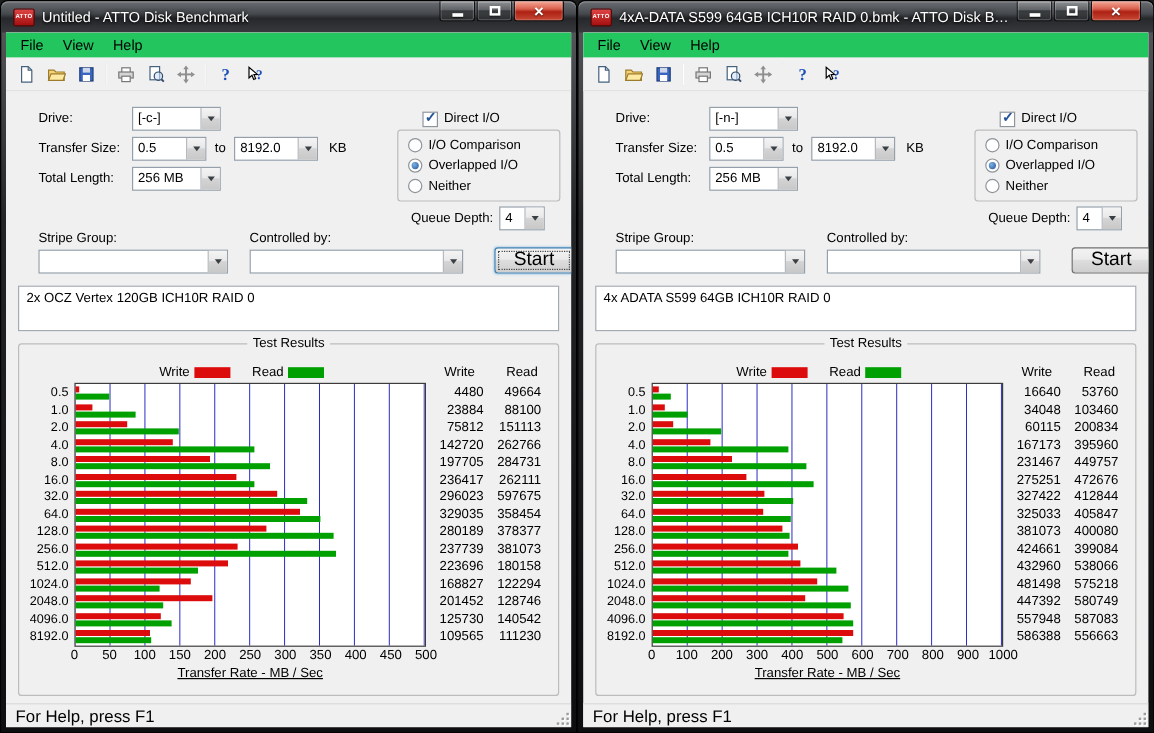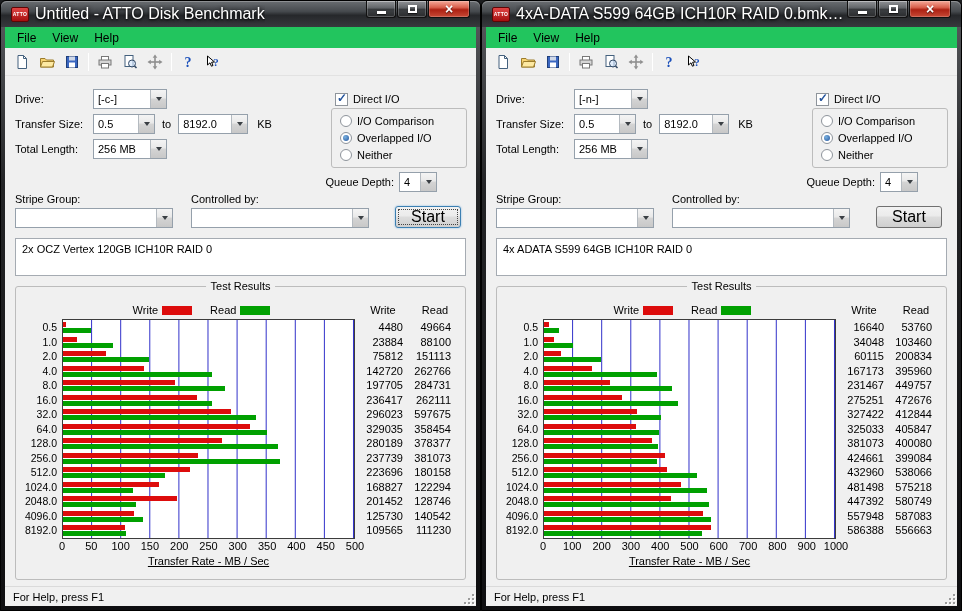--- a/index.html
+++ b/index.html
@@ -32,21 +32,21 @@
   }
   .app-icon {
     width:18px; height:15px; border-radius:2px;
     background:linear-gradient(180deg,#e04444,#a50f0f);
     border:1px solid #5e0505;
     color:#fff; font-size:5px; font-weight:bold;
     display:flex; align-items:center; justify-content:center;
     letter-spacing:.3px; flex:0 0 auto;
   }
   .title-text {
-    margin-left:6px; color:#fff; font-size:16px;
+    margin-left:6px; color:#fff; font-size:12px;
     text-shadow:0 0 5px rgba(0,0,0,.9), 0 1px 2px rgba(0,0,0,.8);
     white-space:nowrap; overflow:hidden; text-overflow:ellipsis;
     max-width:330px;
   }
   .cap-group { position:absolute; right:10px; top:0; display:flex; gap:1px; }
   .cap {
     height:17px; width:30px;
     border:1px solid #101010; border-top:none;
     border-radius:0 0 3px 3px;
     background:linear-gradient(180deg,rgba(255,255,255,.25),rgba(255,255,255,.08) 45%,rgba(0,0,0,.3) 50%,rgba(90,90,90,.25));
@@ -78,21 +78,21 @@
   .toolbar {
     height:28px; display:flex; align-items:center;
     padding-left:5px; gap:1px;
     background:#f0f0f0; border-bottom:1px solid #e2e2e2;
   }
   .tbtn { width:24px; height:23px; display:flex; align-items:center; justify-content:center; border:1px solid transparent; border-radius:2px; }
   .tsep { width:1px; height:18px; background:#c9c9c9; border-right:1px solid #fff; margin:0 3px; }
 
   
   .controls { position:relative; height:206px; flex:0 0 auto; }
-  .row { position:absolute; display:flex; align-items:center; height:20px; }
+  .row { position:absolute; display:flex; align-items:center; height:20px;margin-left:17px; }
   .lbl { font-size:11px; white-space:nowrap; }
   .lblw { width:78px; }
 
   .combo {
     height:20px; background:#fff;
     border:1px solid #95a0ab;
     display:flex; align-items:stretch;
     flex:0 0 auto;
   }
   .combo-text { flex:1; padding:3px 4px 0 4px; font-size:11px; white-space:nowrap; overflow:hidden; }
@@ -189,21 +189,21 @@
   .tick { position:absolute; top:1px; transform:translateX(-50%); font-size:11px; white-space:nowrap; }
   .xlabel-row { height:16px;text-decoration:underline; }
   .xlabel { text-align:center; font-size:11px; padding-top:2px; }
 
   
   .statusbar {
     height:20px; flex:0 0 auto;
     border-top:1px solid #dadada;
     background:#f0f0f0;
     display:flex; align-items:center;
-    padding-left:8px; font-size:11px;
+    padding-left:8px; font-size:14px;
     position:relative;
   }
   .grip { position:absolute; right:1px; bottom:1px; width:13px; height:13px; }
   .grip i {
     position:absolute; width:2px; height:2px; background:#9b9b9b; box-shadow:1px 1px 0 #fff;
   }
   .grip i:nth-child(1){ right:1px; bottom:1px; }
   .grip i:nth-child(2){ right:5px; bottom:1px; }
   .grip i:nth-child(3){ right:1px; bottom:5px; }
   .grip i:nth-child(4){ right:9px; bottom:1px; }

